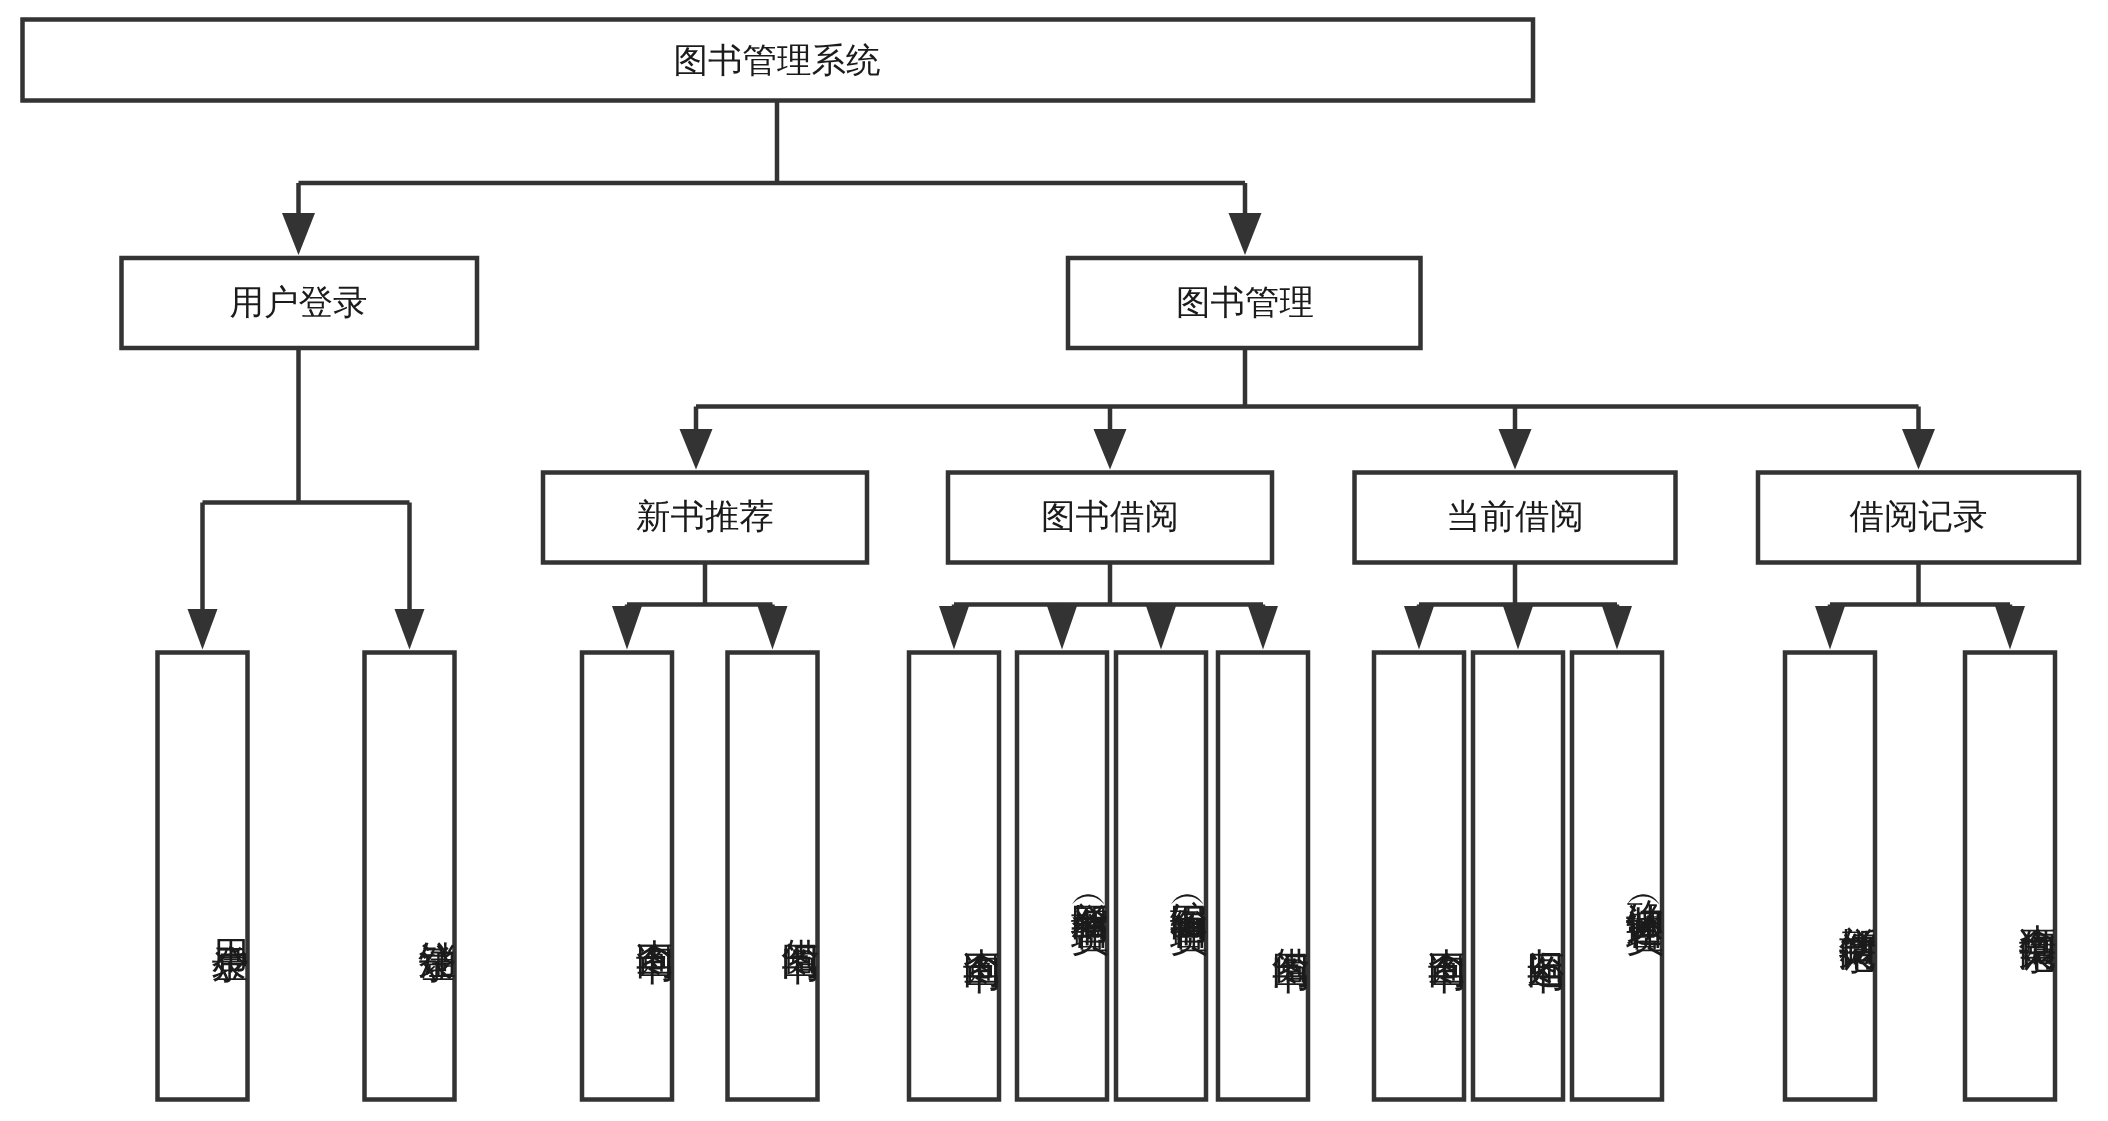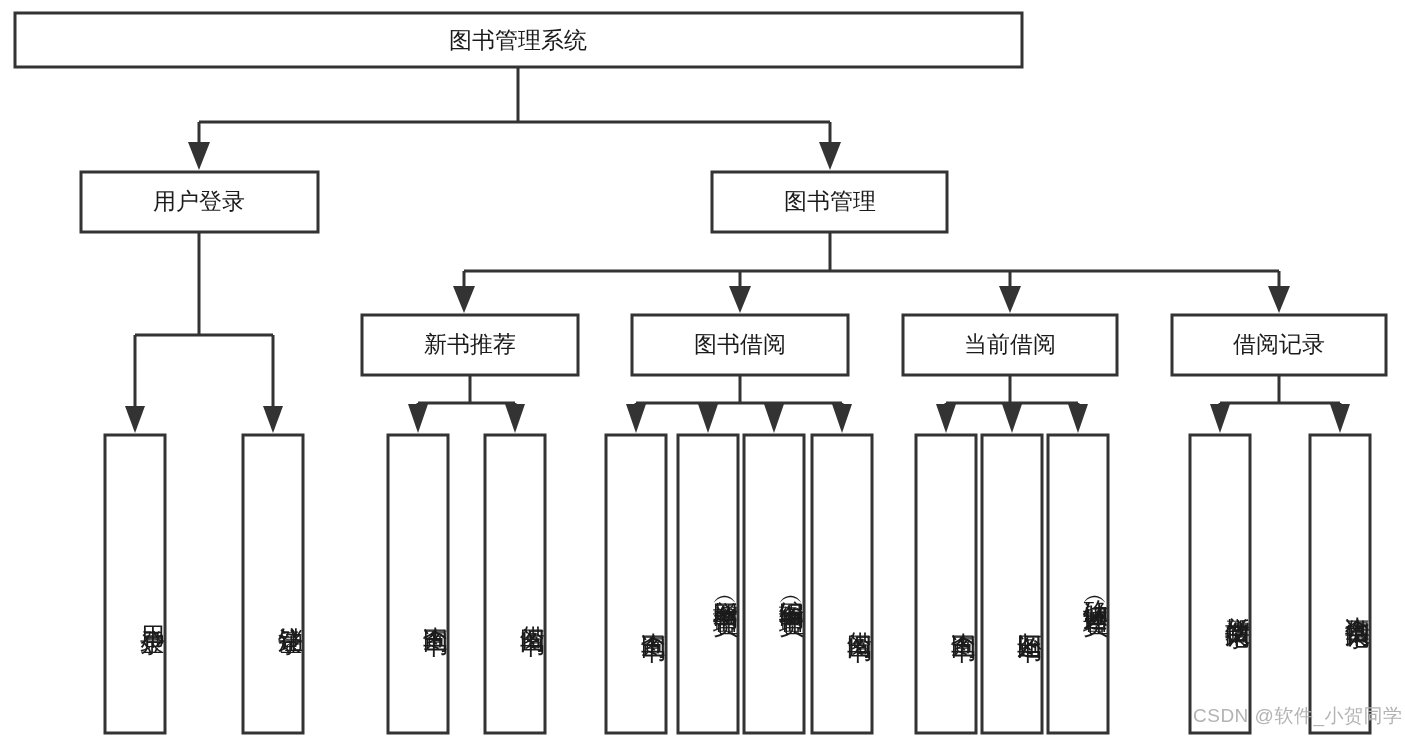--- a/index.html
+++ b/index.html
@@ -215,15 +215,14 @@
   <div class="node-label-v" style="left:606px; top:498px; width:60px; height:235px;">查询图书</div>
   <div class="node-label-v" style="left:678px; top:444px; width:60px; height:289px;">新增图书（管理员）</div>
   <div class="node-label-v" style="left:744px; top:444px; width:60px; height:289px;">编辑图书（管理员）</div>
   <div class="node-label-v" style="left:812px; top:498px; width:60px; height:235px;">借阅图书</div>
   <div class="node-label-v" style="left:916px; top:498px; width:60px; height:235px;">查询图书</div>
   <div class="node-label-v" style="left:982px; top:498px; width:60px; height:235px;">归还图书</div>
   <div class="node-label-v" style="left:1048px; top:444px; width:60px; height:289px;">确认归还（管理员）</div>
   <div class="node-label-v" style="left:1190px; top:470px; width:60px; height:263px;">新增借阅记录</div>
   <div class="node-label-v" style="left:1310px; top:470px; width:60px; height:263px;">查询借阅记录</div>
 
-  <div class="watermark" style="left:1193px; top:703px;">CSDN @软件_小贺同学</div>
 
 </div>
 
 </body></html>

